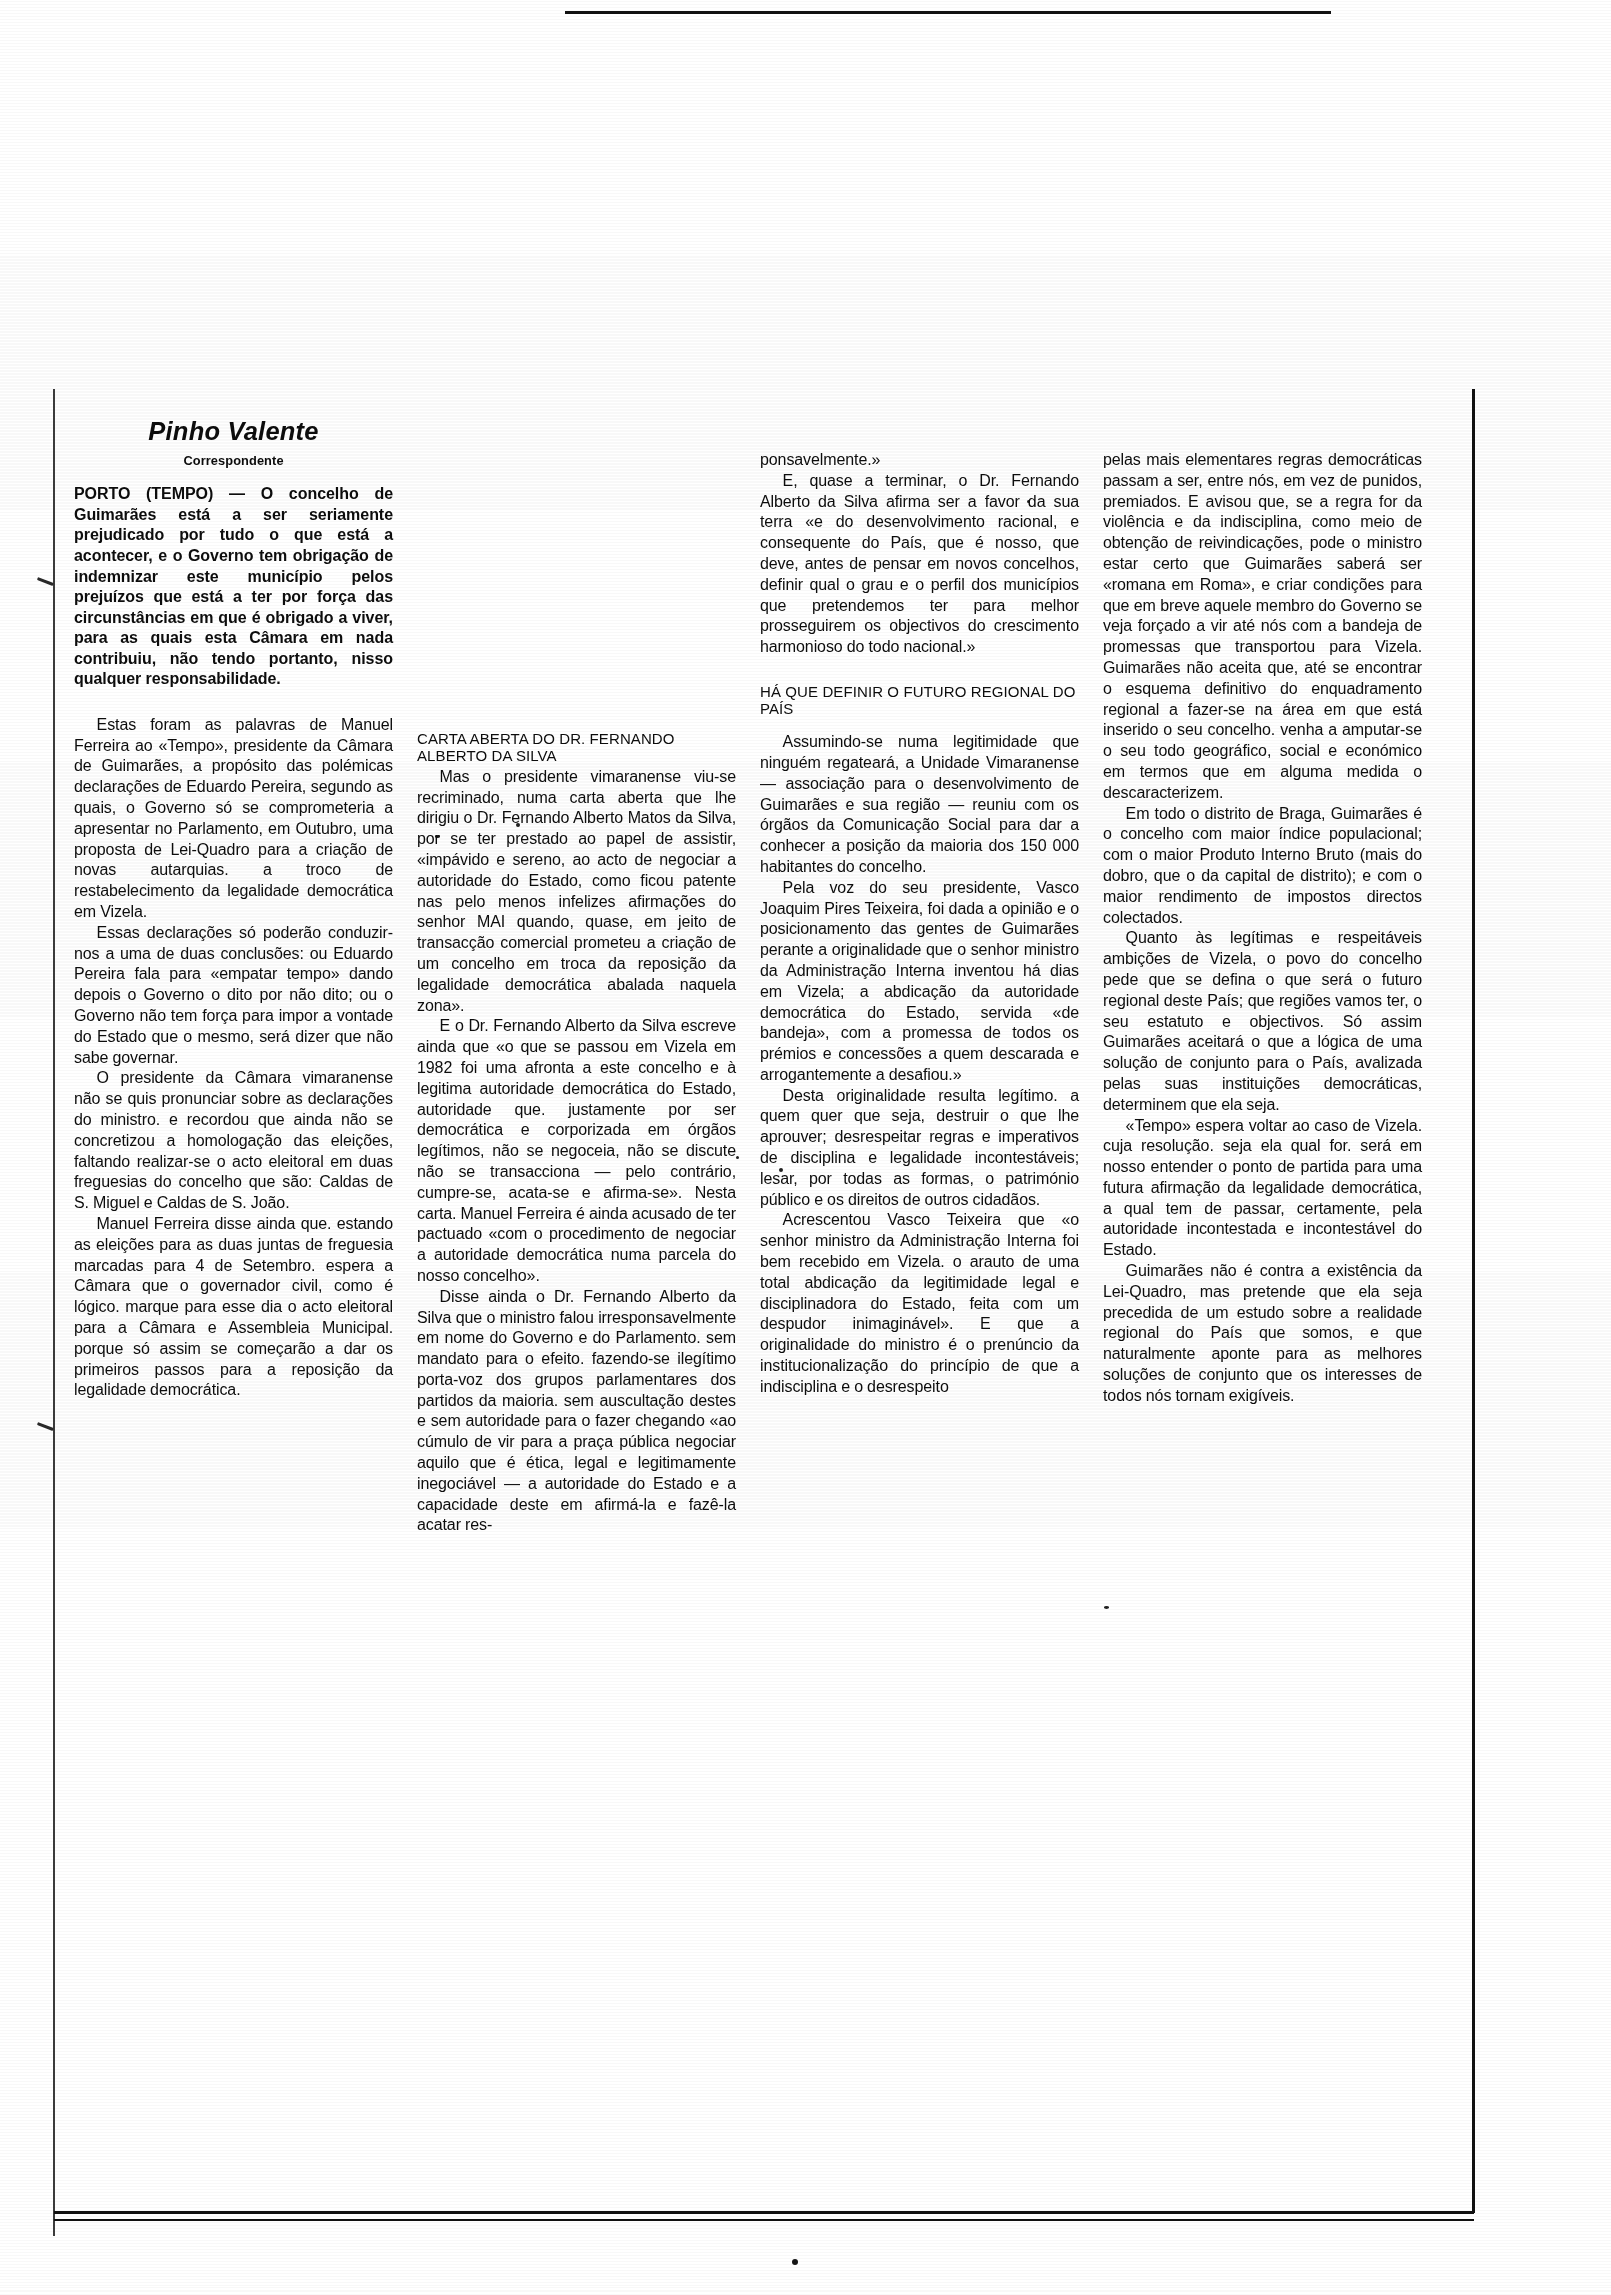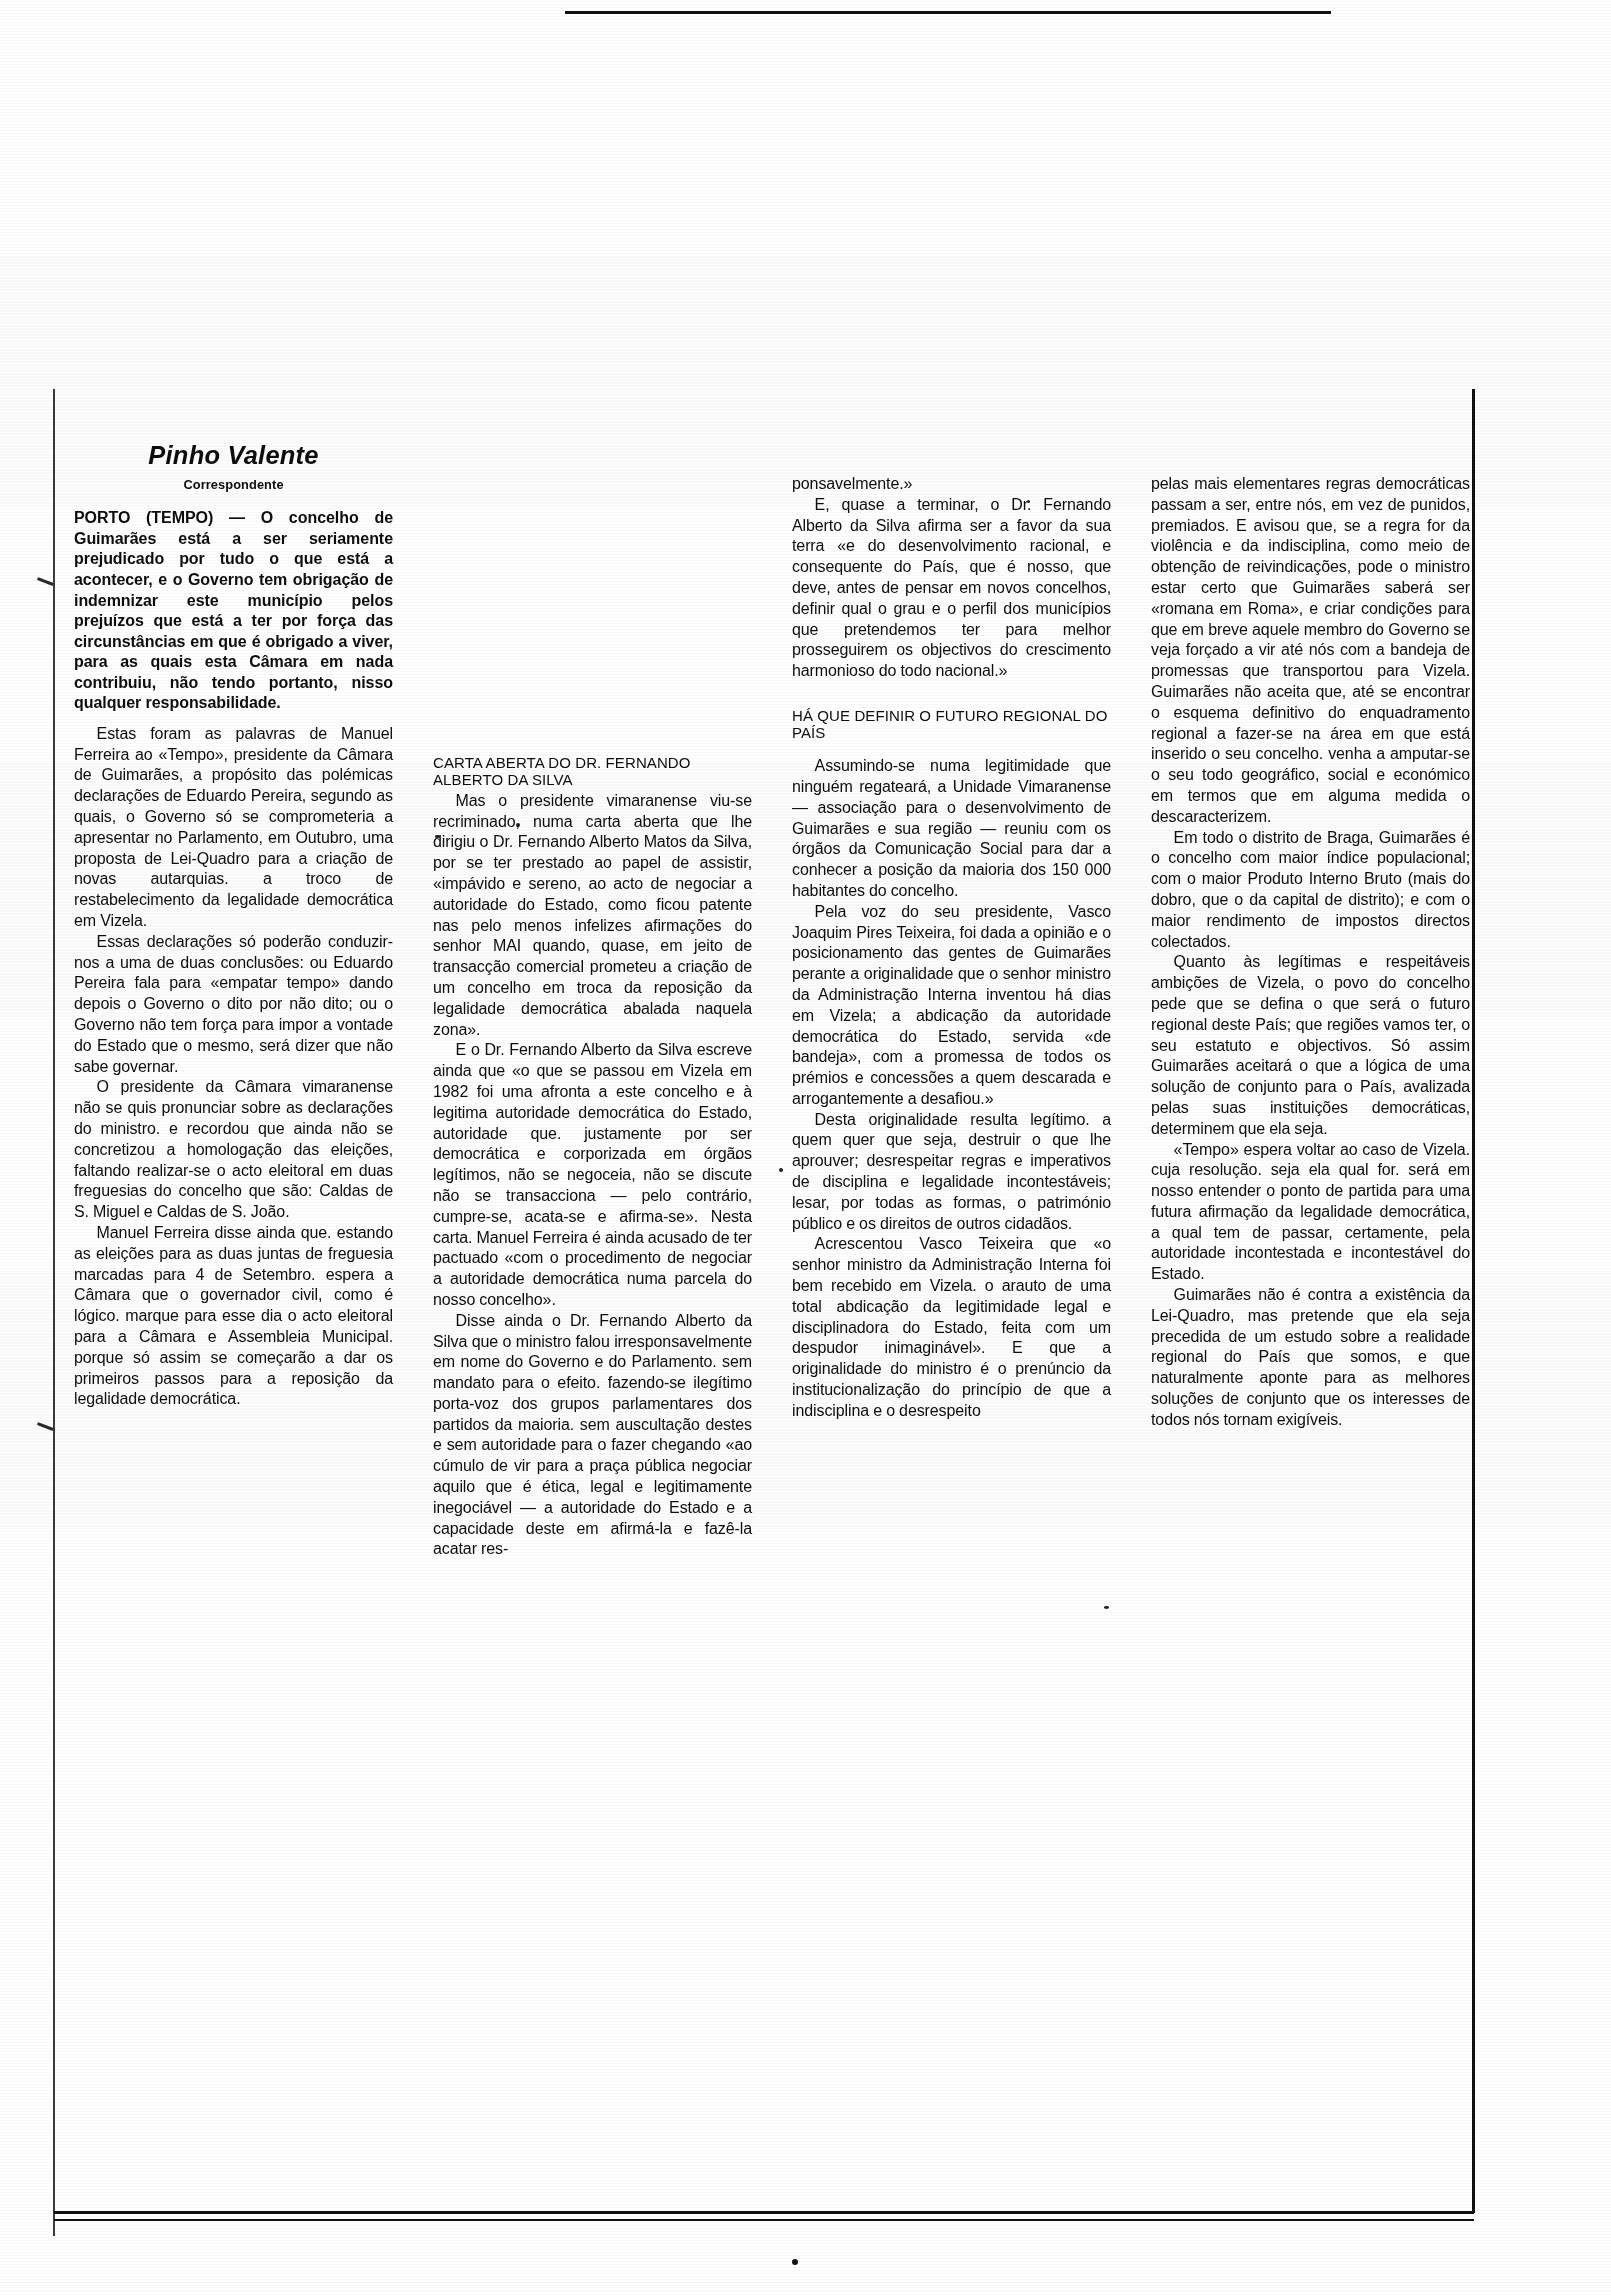--- a/index.html
+++ b/index.html
@@ -69,25 +69,25 @@
     position:absolute;
     left:792px; top:2259px;
     width:6.4px; height:6.4px;
     background:#161616;
     border-radius:50%;
   }
 
   
   #article {
     position:absolute;
-    left:74px; top:442px;
+    left:74px; top:418px;
     width:1376px;
     display:grid;
     grid-template-columns:319px 319px 319px 319px;
-    column-gap:40px;
+    column-gap:24px;
   }
   .col { position:relative; }
 
   
   .byline { text-align:center; margin-bottom:16.7px; }
   .byline-name {
     font-style:italic;
     font-weight:700;
     font-size:25.5px;
     letter-spacing:0.2px;
@@ -101,21 +101,21 @@
   }
 
   
   .lede {
     font-weight:700;
     font-size:16px;
     line-height:1.285;
     text-align:justify;
     text-justify:inter-word;
     letter-spacing:-0.05px;
-    margin-bottom:10px;
+    margin-bottom:25px;
   }
 
   
   p.body {
     font-size:16px;
     line-height:1.30;
     text-align:justify;
     text-justify:inter-word;
     margin:0;
     text-indent:22.6px;

